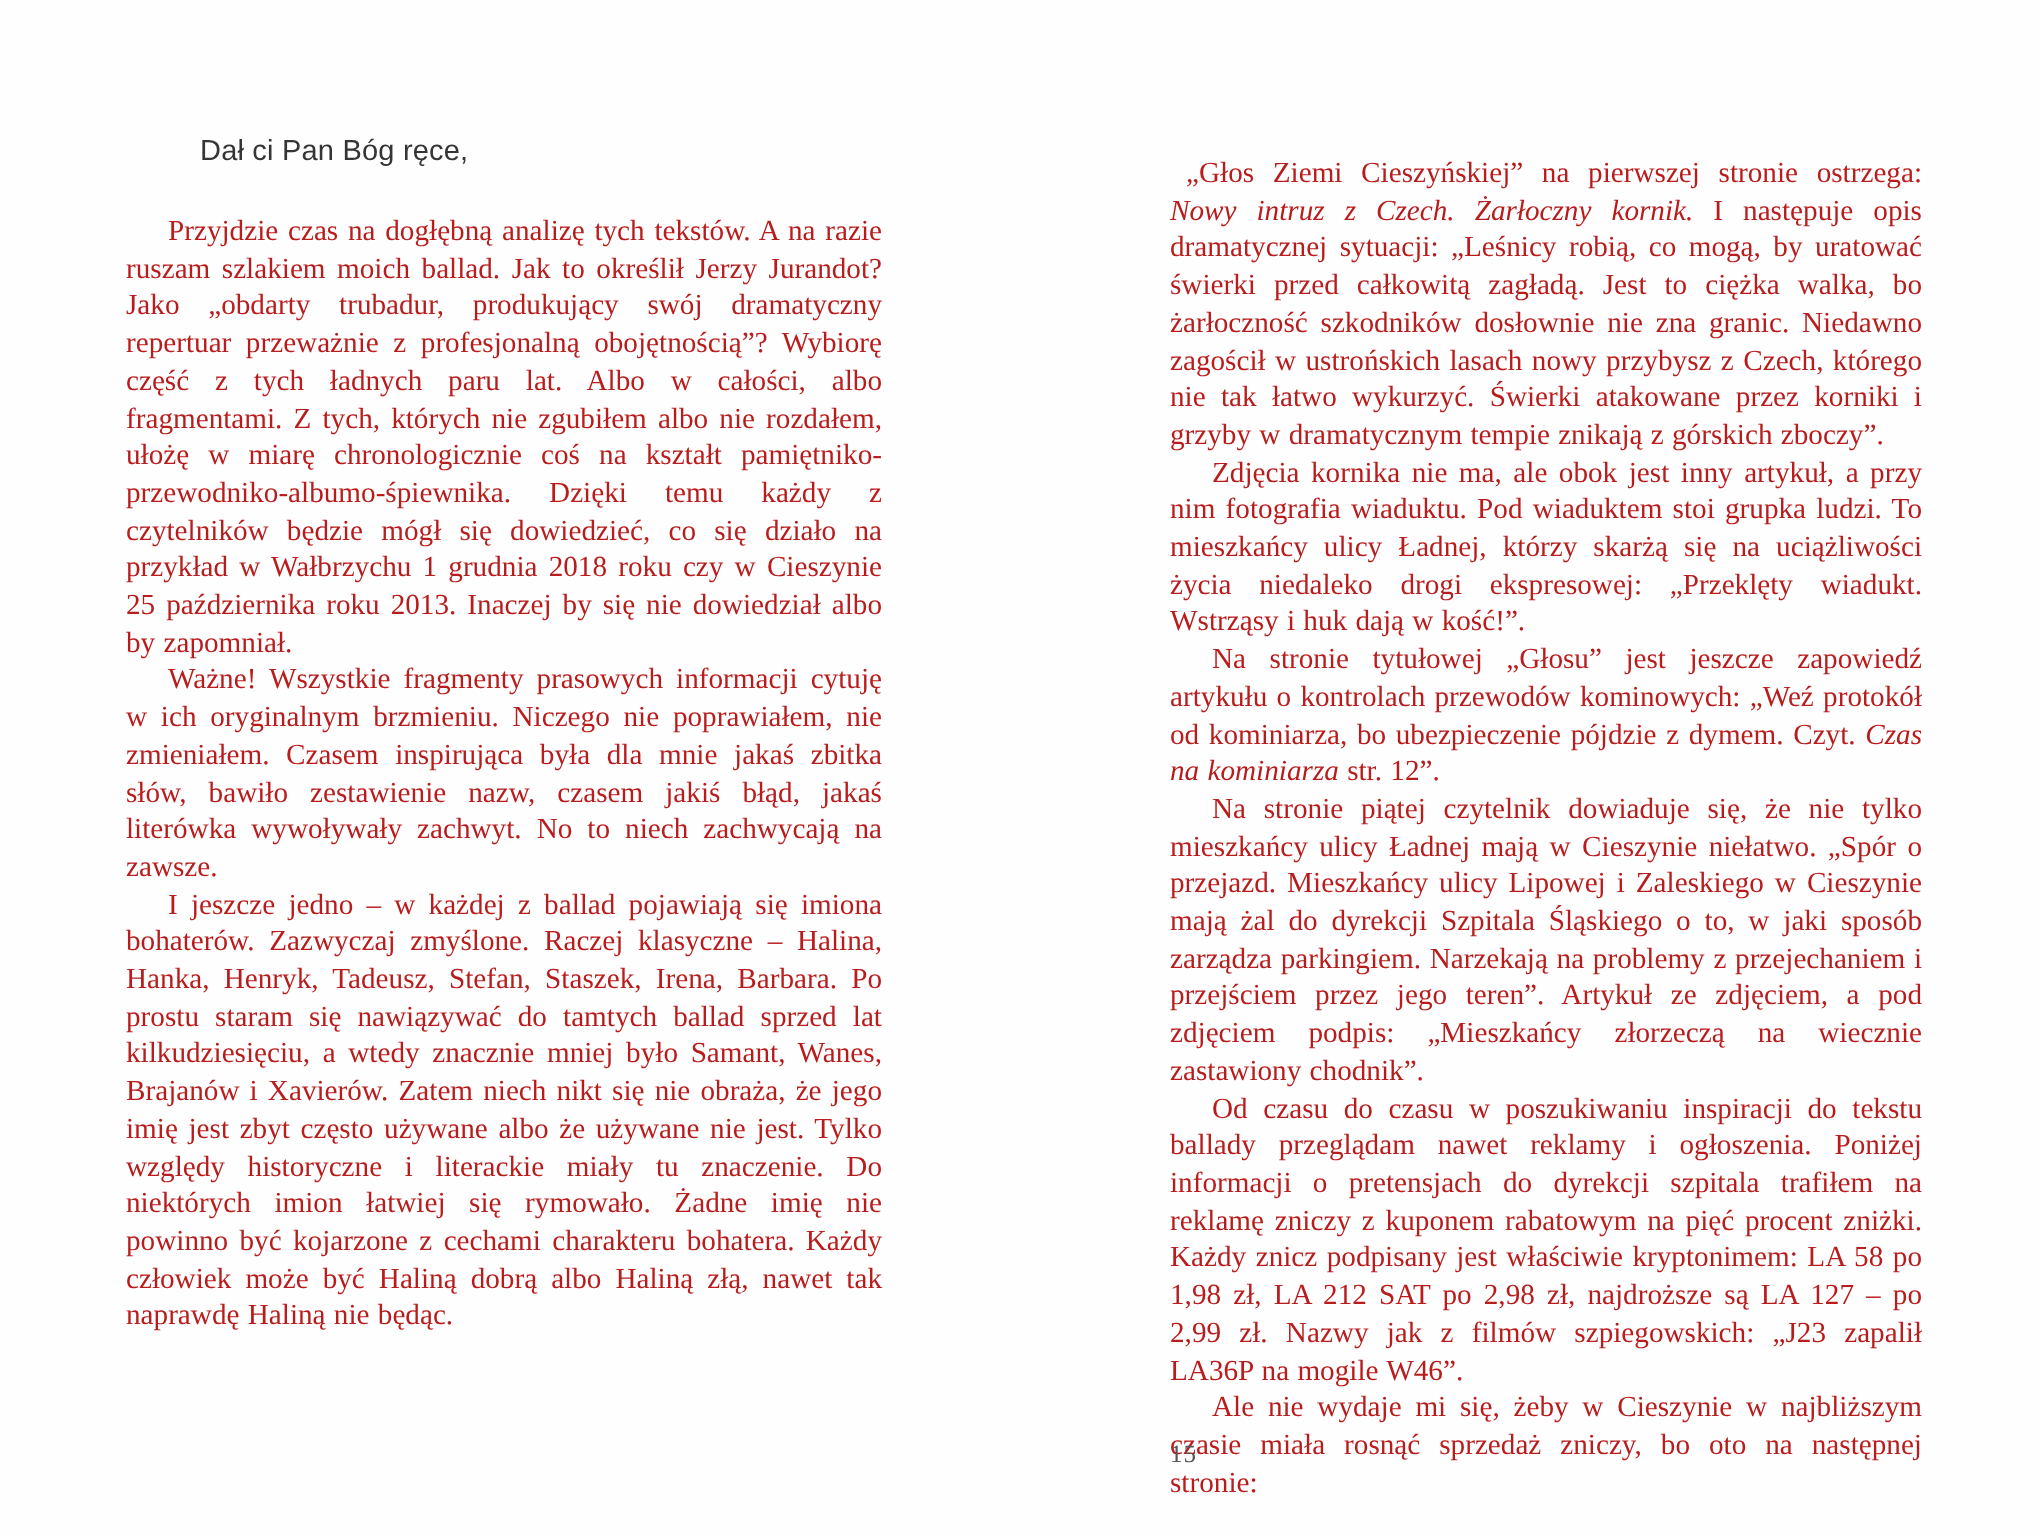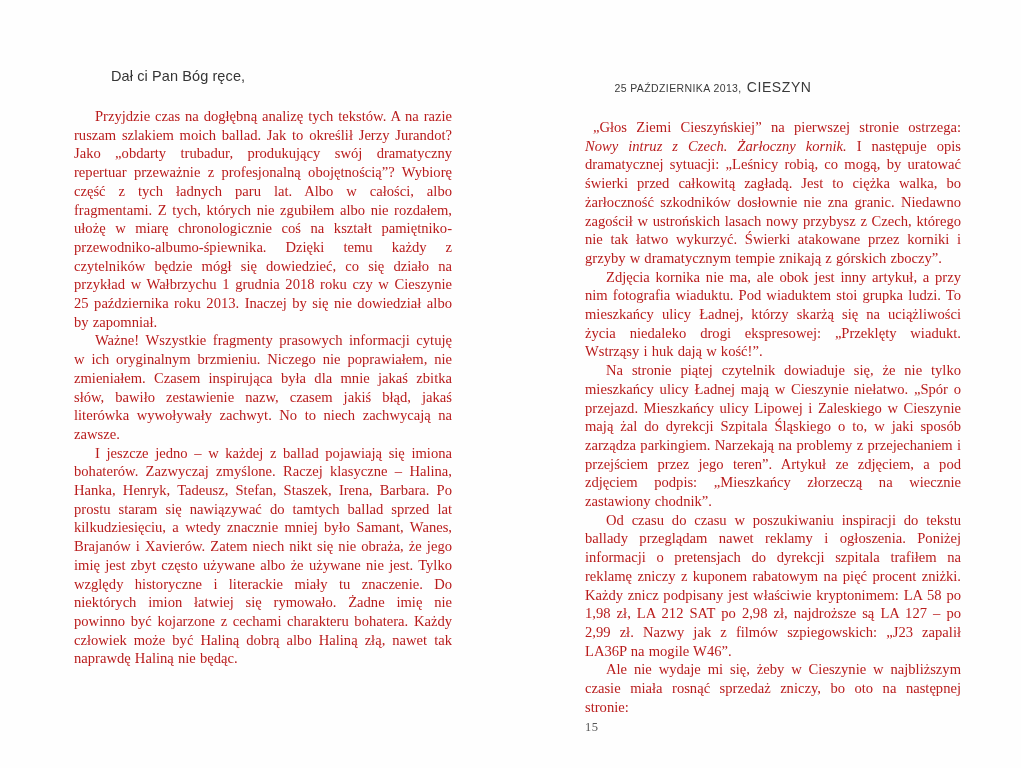--- a/index.html
+++ b/index.html
@@ -18,21 +18,21 @@
   }
   .spread {
     position: absolute;
     inset: 0;
     background: #fefefe;
   }
   .page {
     position: absolute;
   }
   .page-left {
-    left: 74px;
+    left: 63px;
     top: 63px;
     width: 378px;
   }
   .page-right {
     left: 585px;
     top: 78px;
     width: 376px;
   }
   .epigraph {
     margin: 0 0 18px 37px;
@@ -95,28 +95,26 @@
     <div class="epigraph">
       <div>Dał ci Pan Bóg ręce,</div>
     </div>
 
     <p class="para"><span>Przyjdzie czas na dogłębną analizę tych tekstów. A na razie ruszam szlakiem moich ballad. Jak to określił Jerzy Jurandot? Jako „obdarty trubadur, produkujący swój dramatyczny repertuar przeważnie z profesjonalną obojętnością”? Wybiorę część z tych ładnych paru lat. Albo w całości, albo fragmentami. Z tych, których nie zgubiłem albo nie rozdałem, ułożę w miarę chronologicznie coś na kształt pamiętniko-przewodniko-albumo-śpiewnika. Dzięki temu każdy z czytelników będzie mógł się dowiedzieć, co się działo na przykład w Wałbrzychu 1 grudnia 2018 roku czy w Cieszynie 25 października roku 2013. Inaczej by się nie dowiedział albo by zapomniał.</span></p>
     <p class="para"><span>Ważne! Wszystkie fragmenty prasowych informacji cytuję w ich oryginalnym brzmieniu. Niczego nie poprawiałem, nie zmieniałem. Czasem inspirująca była dla mnie jakaś zbitka słów, bawiło zestawienie nazw, czasem jakiś błąd, jakaś literówka wywoływały zachwyt. No to niech zachwycają na zawsze.</span></p>
     <p class="para"><span>I jeszcze jedno – w każdej z ballad pojawiają się imiona bohaterów. Zazwyczaj zmyślone. Raczej klasyczne – Halina, Hanka, Henryk, Tadeusz, Stefan, Staszek, Irena, Barbara. Po prostu staram się nawiązywać do tamtych ballad sprzed lat kilkudziesięciu, a wtedy znacznie mniej było Samant, Wanes, Brajanów i Xavierów. Zatem niech nikt się nie obraża, że jego imię jest zbyt często używane albo że używane nie jest. Tylko względy historyczne i literackie miały tu znaczenie. Do niektórych imion łatwiej się rymowało. Żadne imię nie powinno być kojarzone z cechami charakteru bohatera. Każdy człowiek może być Haliną dobrą albo Haliną złą, nawet tak naprawdę Haliną nie będąc.</span></p>
   </div>
 
   <div class="page page-right">
-    <div class="running-header">
-      <span class="rh-date">25 PAŹDZIERNIKA 2013,</span><span class="rh-place">CIESZYN</span>
-    </div>
 
     <p class="para first-right"><span>„Głos Ziemi Cieszyńskiej” na pierwszej stronie ostrzega: </span><span class="it">Nowy intruz z Czech. Żarłoczny kornik.</span><span> I następuje opis dramatycznej sytuacji: „Leśnicy robią, co mogą, by uratować świerki przed całkowitą zagładą. Jest to ciężka walka, bo żarłoczność szkodników dosłownie nie zna granic. Niedawno zagościł w ustrońskich lasach nowy przybysz z Czech, którego nie tak łatwo wykurzyć. Świerki atakowane przez korniki i grzyby w dramatycznym tempie znikają z górskich zboczy”.</span></p>
 
     <p class="para"><span>Zdjęcia kornika nie ma, ale obok jest inny artykuł, a przy nim fotografia wiaduktu. Pod wiaduktem stoi grupka ludzi. To mieszkańcy ulicy Ładnej, którzy skarżą się na uciążliwości życia niedaleko drogi ekspresowej: „Przeklęty wiadukt. Wstrząsy i huk dają w kość!”.</span></p>
 
+    <p class="para"><span>Na stronie tytułowej „Głosu” jest jeszcze zapowiedź artykułu o kontrolach przewodów kominowych: „Weź protokół od kominiarza, bo ubezpieczenie pójdzie z dymem. Czyt. </span><span class="it">Czas na kominiarza</span><span> str. 12”.</span></p>
 
     <p class="para"><span>Na stronie piątej czytelnik dowiaduje się, że nie tylko mieszkańcy ulicy Ładnej mają w Cieszynie niełatwo. „Spór o przejazd. Mieszkańcy ulicy Lipowej i Zaleskiego w Cieszynie mają żal do dyrekcji Szpitala Śląskiego o to, w jaki sposób zarządza parkingiem. Narzekają na problemy z przejechaniem i przejściem przez jego teren”. Artykuł ze zdjęciem, a pod zdjęciem podpis: „Mieszkańcy złorzeczą na wiecznie zastawiony chodnik”.</span></p>
 
     <p class="para"><span>Od czasu do czasu w poszukiwaniu inspiracji do tekstu ballady przeglądam nawet reklamy i ogłoszenia. Poniżej informacji o pretensjach do dyrekcji szpitala trafiłem na reklamę zniczy z kuponem rabatowym na pięć procent zniżki. Każdy znicz podpisany jest właściwie kryptonimem: LA 58 po 1,98 zł, LA 212 SAT po 2,98 zł, najdroższe są LA 127 – po 2,99 zł. Nazwy jak z filmów szpiegowskich: „J23 zapalił LA36P na mogile W46”.</span></p>
 
     <p class="para"><span>Ale nie wydaje mi się, żeby w Cieszynie w najbliższym czasie miała rosnąć sprzedaż zniczy, bo oto na następnej stronie: </span></p>
 
     <div class="page-number">15</div>
   </div>
 

